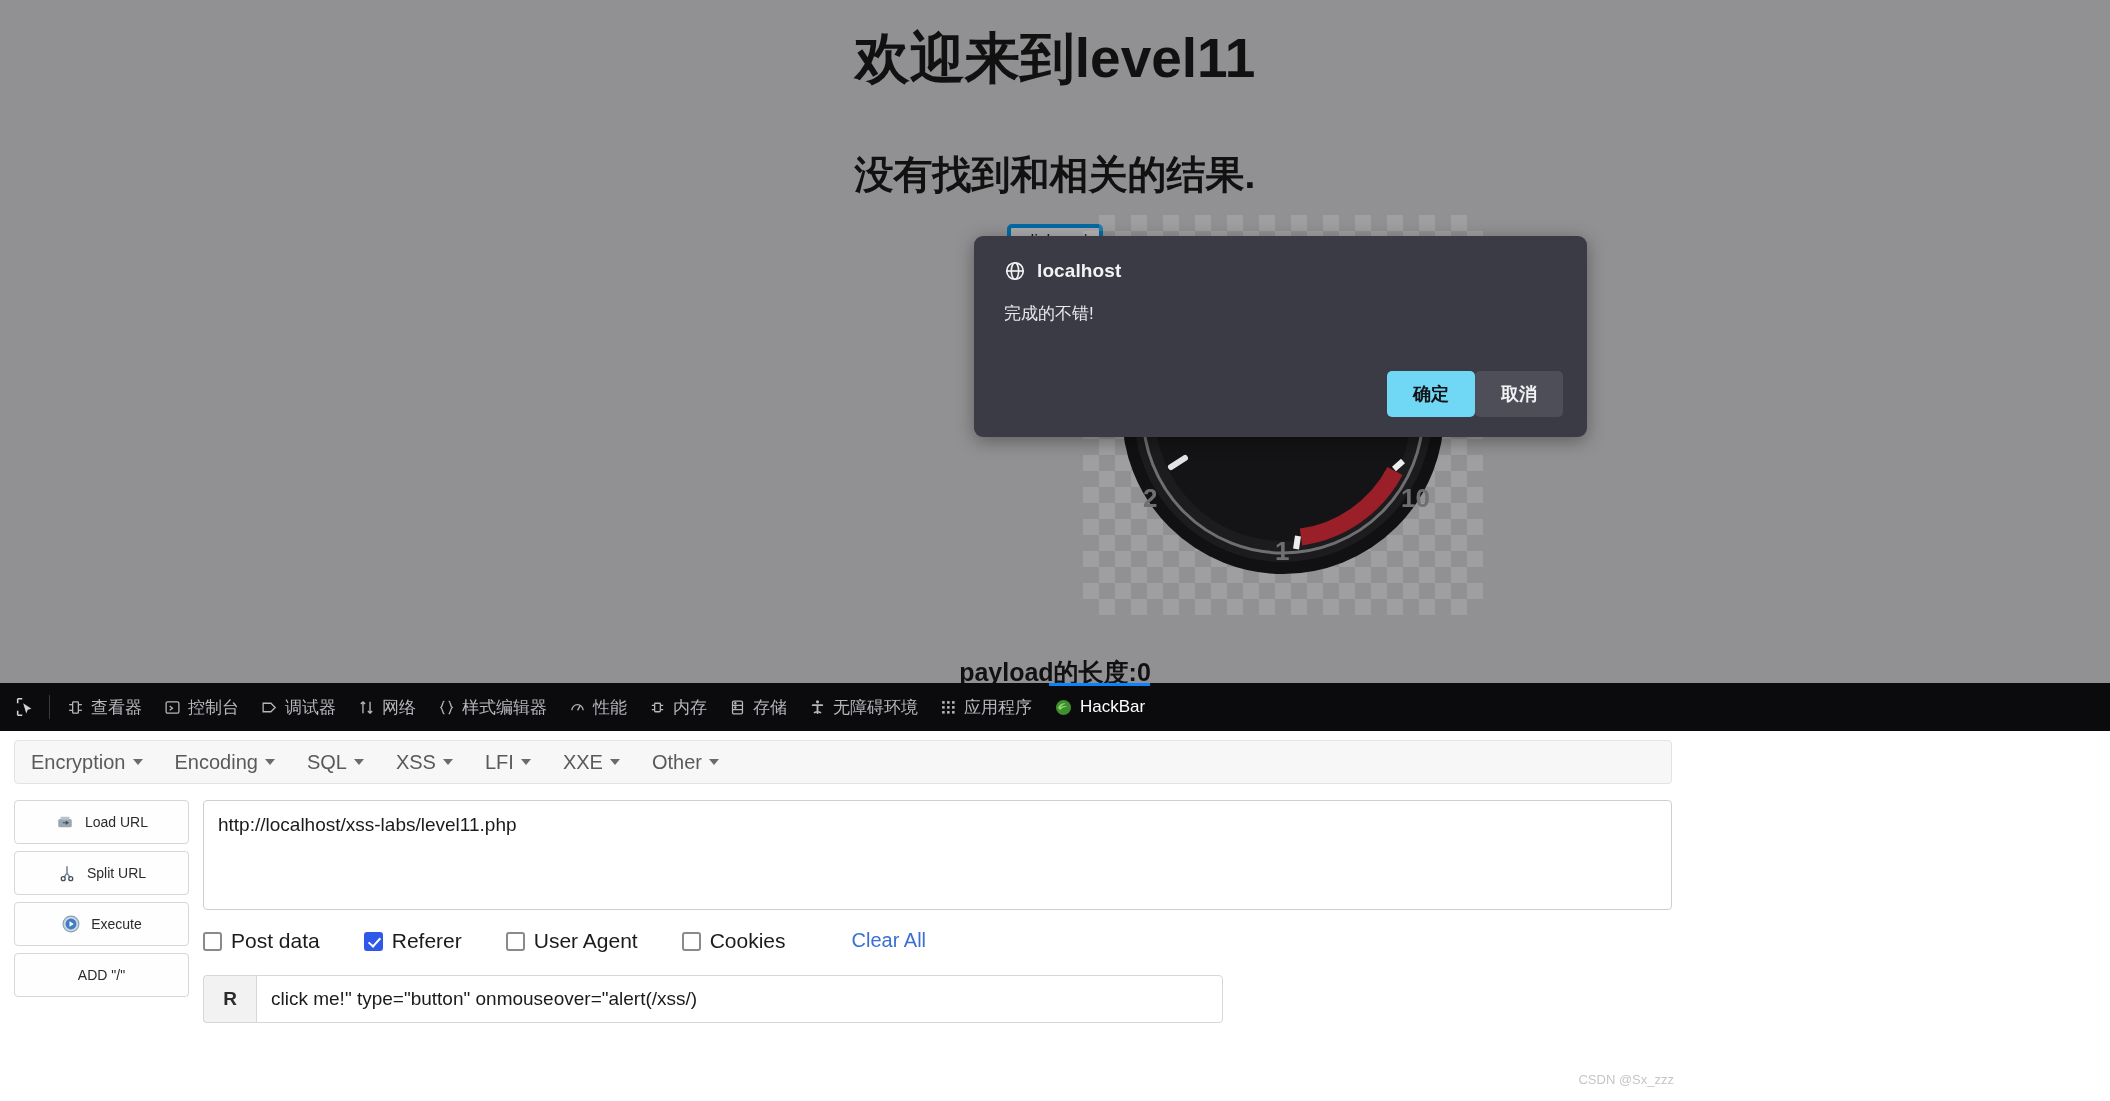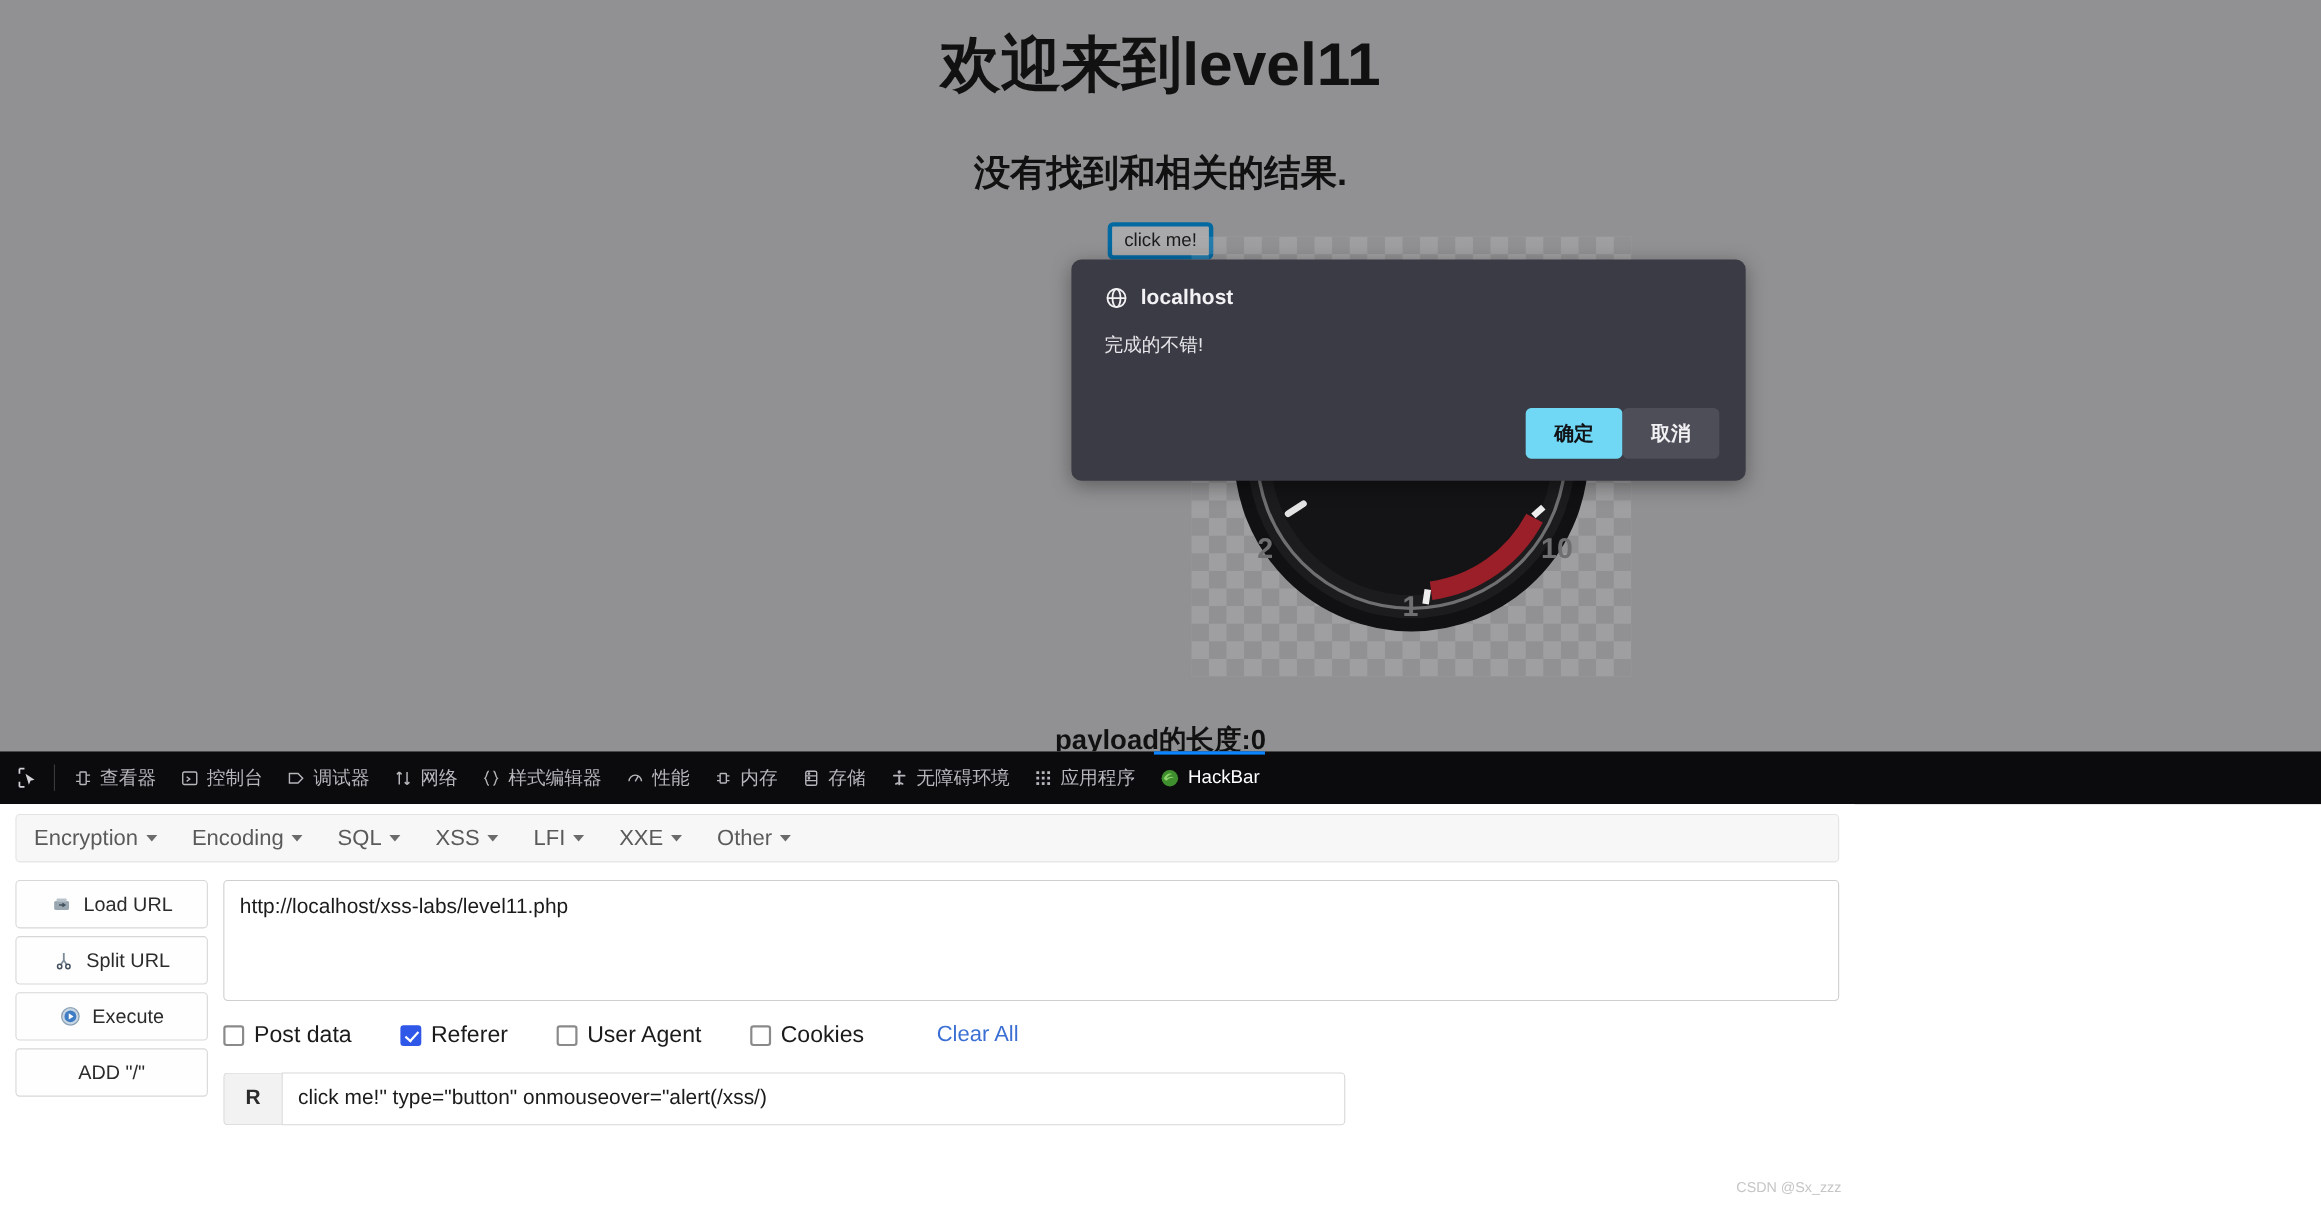--- a/index.html
+++ b/index.html
@@ -18,22 +18,22 @@
   .page-content {
     position:absolute; left:0; top:0; width:2110px; height:683px;
     text-align:center;
   }
   .h1-title {
     margin:0; padding-top:22px;
     font-size:55px; font-weight:bold; color:#111; letter-spacing:0px;
     font-family:"Liberation Sans", sans-serif;
   }
   .h2-sub {
-    margin:0; padding-top:39px;
-    font-size:33px; font-weight:bold; color:#111;
+    margin:13px; padding-top:39px;
+    font-size:39px; font-weight:bold; color:#111;
   }
   .clickme-wrap { margin-top:22px; }
   .clickme-btn {
     font-family:"Liberation Sans", sans-serif;
     font-size:17px; color:#1b1b1b;
     background:#a9a9ab;
     border:4px solid #0369a1;
     border-radius:5px;
     padding:3px 11px;
     cursor:default;
@@ -155,21 +155,21 @@
   .hb-body {
     display:flex; padding:16px 14px 0 14px; gap:14px;
   }
   .hb-btncol { width:175px; display:flex; flex-direction:column; gap:7px; }
   .hb-btn {
     height:44px;
     background:#fefefe;
     border:1px solid #d7d7d7;
     border-radius:4px;
     display:flex; align-items:center; justify-content:center; gap:10px;
-    font-size:18px; color:#2b2b2b;
+    font-size:14px; color:#2b2b2b;
     cursor:pointer;
     font-family:"Liberation Sans", sans-serif;
   }
   .hb-right { flex:1; display:flex; flex-direction:column; }
   .hb-url {
     width:100%; height:110px;
     border:1px solid #cfcfcf; border-radius:4px;
     padding:12px 14px;
     font-size:19px; color:#1b1b1b;
     font-family:"Liberation Sans", sans-serif;

